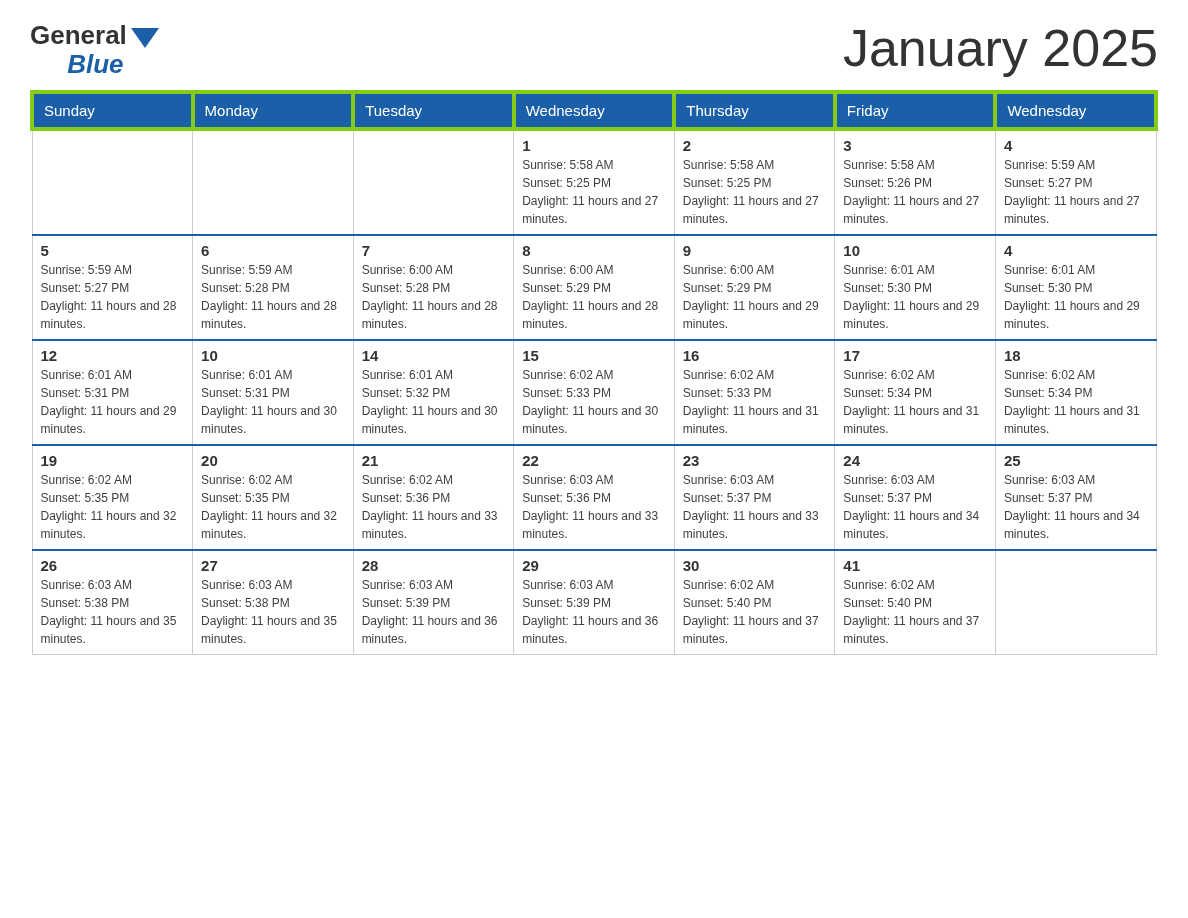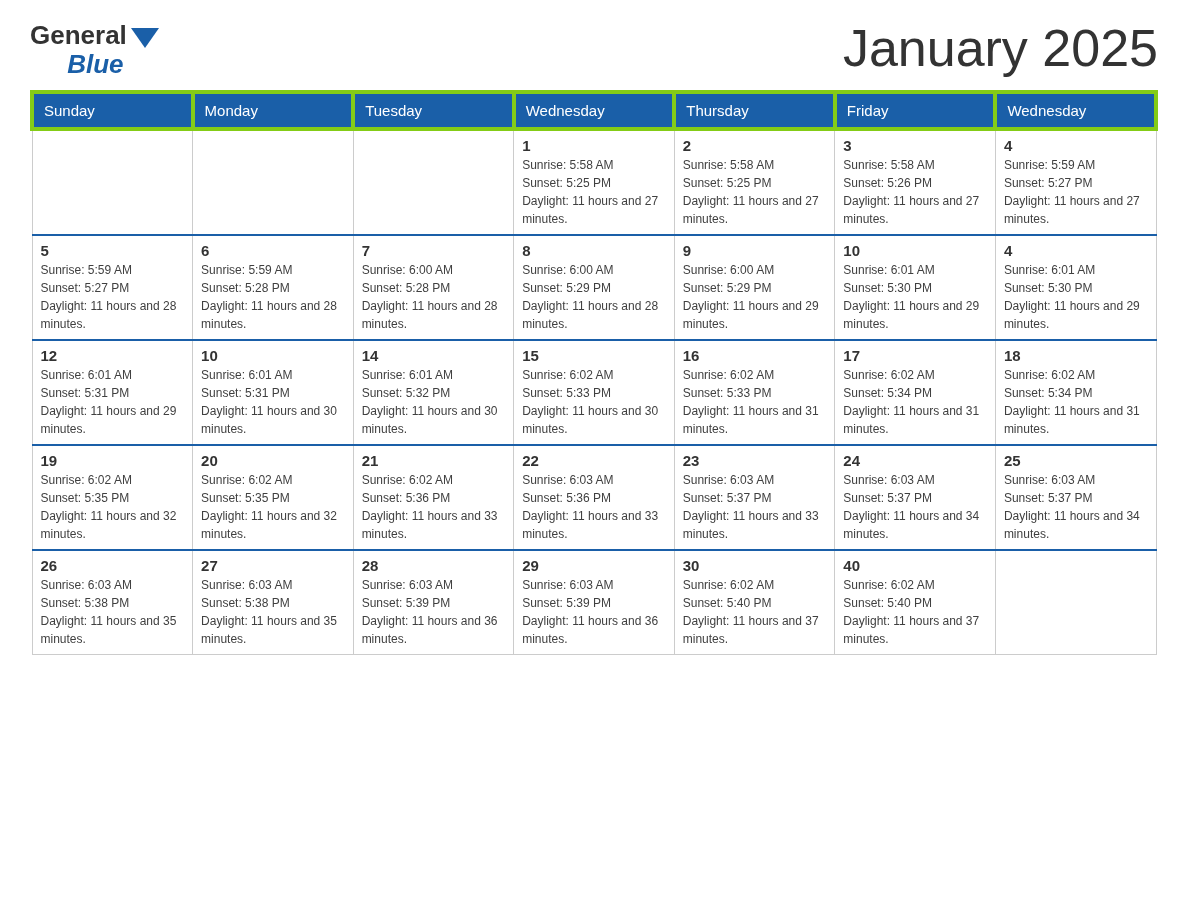--- a/index.html
+++ b/index.html
@@ -318,21 +318,21 @@
 Sunset: 5:39 PM
 Daylight: 11 hours and 36 minutes.</div>
         </td>
         <td>
           <span class="day-num">30</span>
           <div class="day-info" style="white-space: pre-line;">Sunrise: 6:02 AM
 Sunset: 5:40 PM
 Daylight: 11 hours and 37 minutes.</div>
         </td>
         <td>
-          <span class="day-num">40</span>
+          <span class="day-num">41</span>
           <div class="day-info" style="white-space: pre-line;">Sunrise: 6:02 AM
 Sunset: 5:40 PM
 Daylight: 11 hours and 37 minutes.</div>
         </td>
         <td></td>
       </tr>
     </tbody>
 </table>
 
 </body></html>

